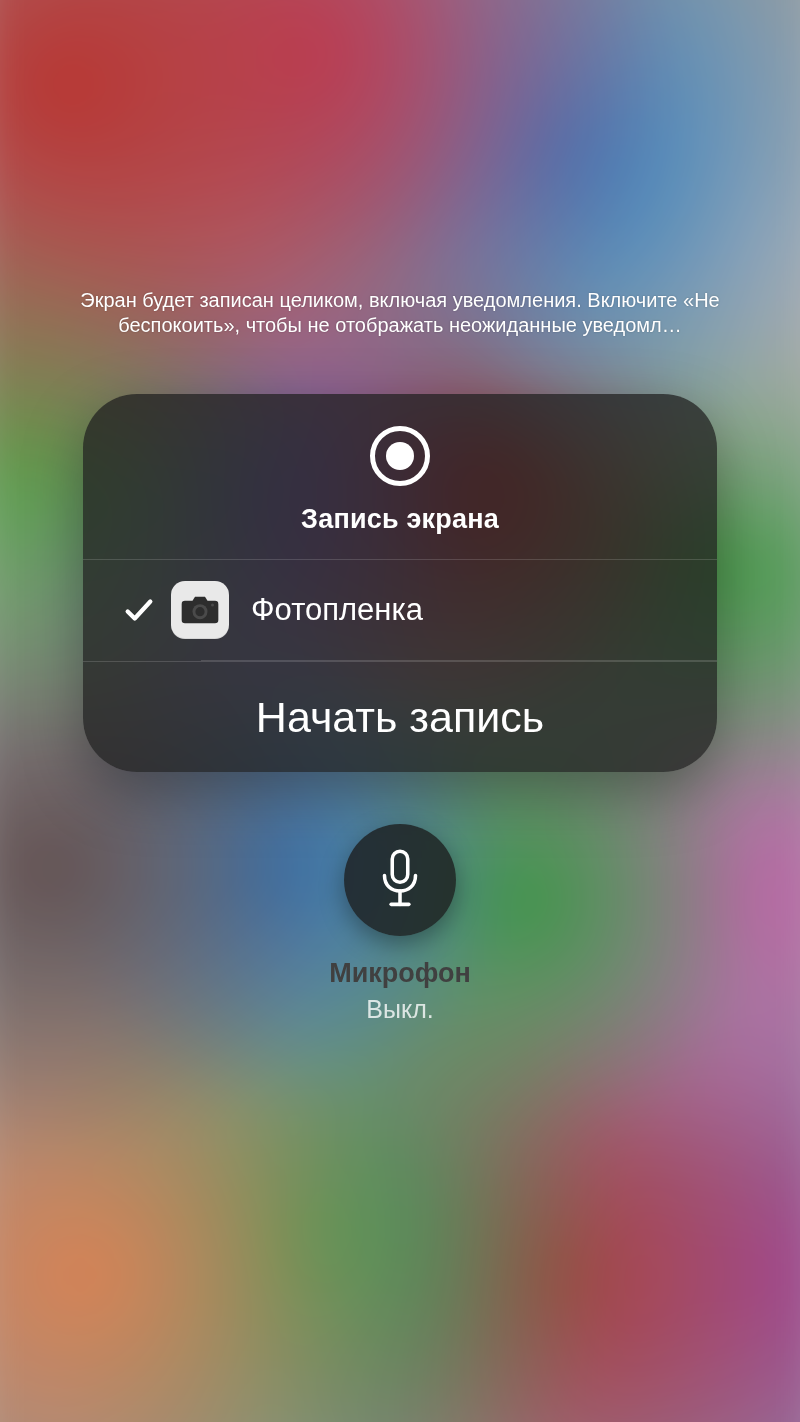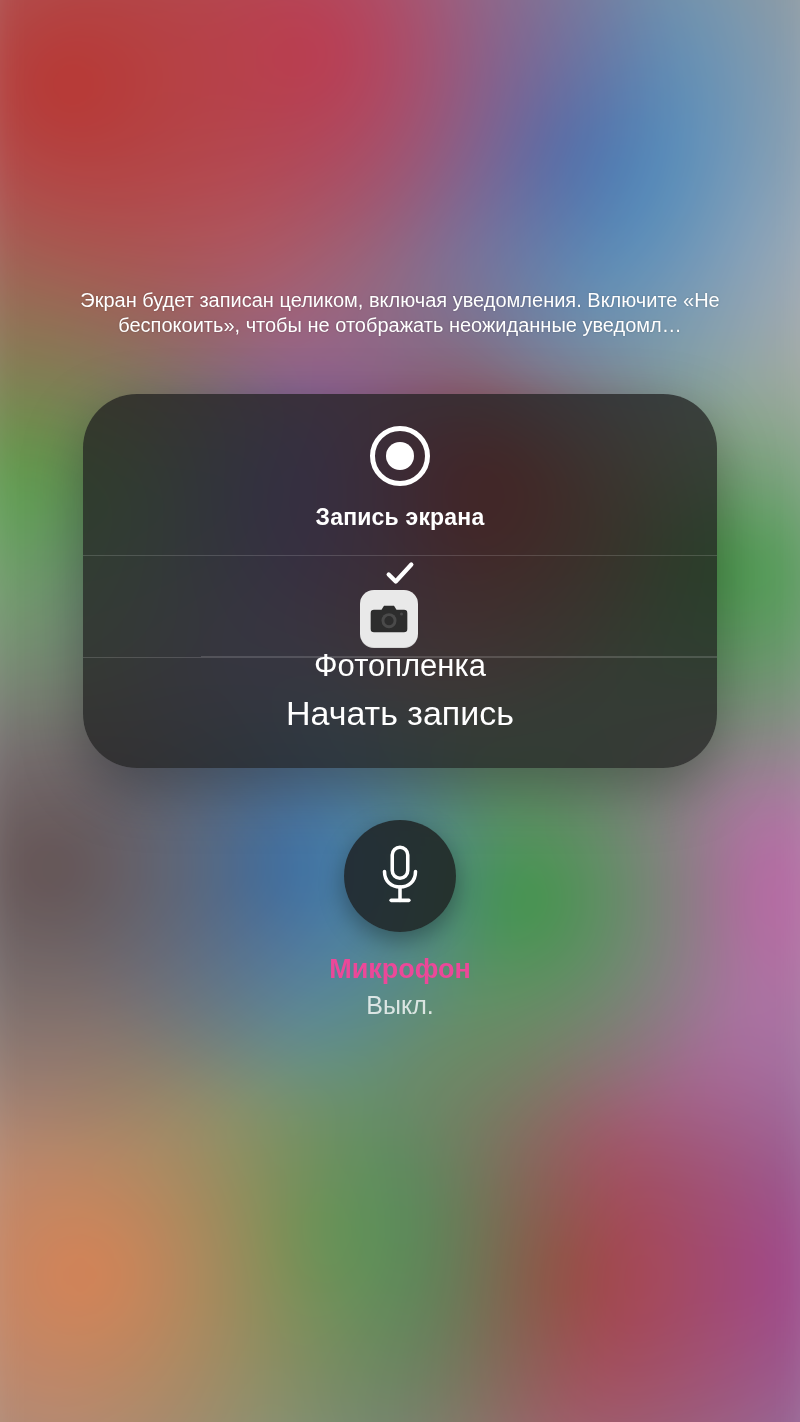--- a/index.html
+++ b/index.html
@@ -66,30 +66,29 @@
   .record-icon {
     width: 60px; height: 60px;
     border: 5px solid #fff; border-radius: 50%;
     display:flex; align-items:center; justify-content:center;
     margin-bottom: 18px;
   }
   .record-icon::after {
     content:""; width:28px; height:28px; background:#fff; border-radius:50%;
   }
 
-  .panel-title { font-size: 23px; font-weight: 600; letter-spacing: 0.2px; }
+  .panel-title { font-size: 27px; font-weight: 600; letter-spacing: 0.2px; }
 
   .sep { height:1px; background: rgba(255,255,255,0.15); }
   .sep.inset { margin-left: 118px; }
 
   .option-row {
     display:flex; align-items:center;
     height: 100px;
     padding: 0 24px;
-    flex-direction: column;
   }
   .check-col { width: 64px; display:flex; align-items:center; justify-content:center; }
   .check-col svg { width: 34px; height: 34px; }
 
   .app-icon {
     width: 58px; height: 58px; border-radius: 14px; flex: none;
     margin-right: 22px;
     display:flex; align-items:center; justify-content:center;
   }
   .camera-icon { background:#e9e9e9; box-shadow: inset 0 -1px 0 rgba(0,0,0,0.08); }
@@ -97,37 +96,37 @@
 
   .picsart-icon {
     background: linear-gradient(135deg, #3fb7ff 0%, #8a5bff 45%, #ff5bc4 100%);
   }
 
   .option-label { font-size: 31px; font-weight: 400; }
 
   .start-button {
     height: 110px;
     display:flex; align-items:center; justify-content:center;
-    font-size: 34px;
+    font-size: 43px;
     color:#fff;
   }
 
   .mic-block {
     margin-top: 52px;
     display:flex; flex-direction:column; align-items:center;
   }
   .mic-circle {
     width: 112px; height: 112px; border-radius: 50%;
     background: rgba(25,25,25,0.78);
     display:flex; align-items:center; justify-content:center;
     box-shadow: 0 8px 24px rgba(0,0,0,0.35);
   }
   .mic-circle svg { width: 46px; height: 62px; }
 
-  .mic-label { margin-top: 22px; color:#ec4899; font-size:27px; font-weight:600; }
+  .mic-label { margin-top: 22px; color:#404040; font-size:27px; font-weight:600; }
   .mic-status { margin-top: 6px; color: rgba(255,255,255,0.78); font-size:25px; }
 </style>
 </head>
 <body>
 
 <div class="bg"></div>
 <div class="dim"></div>
 
 <div class="content">
 

